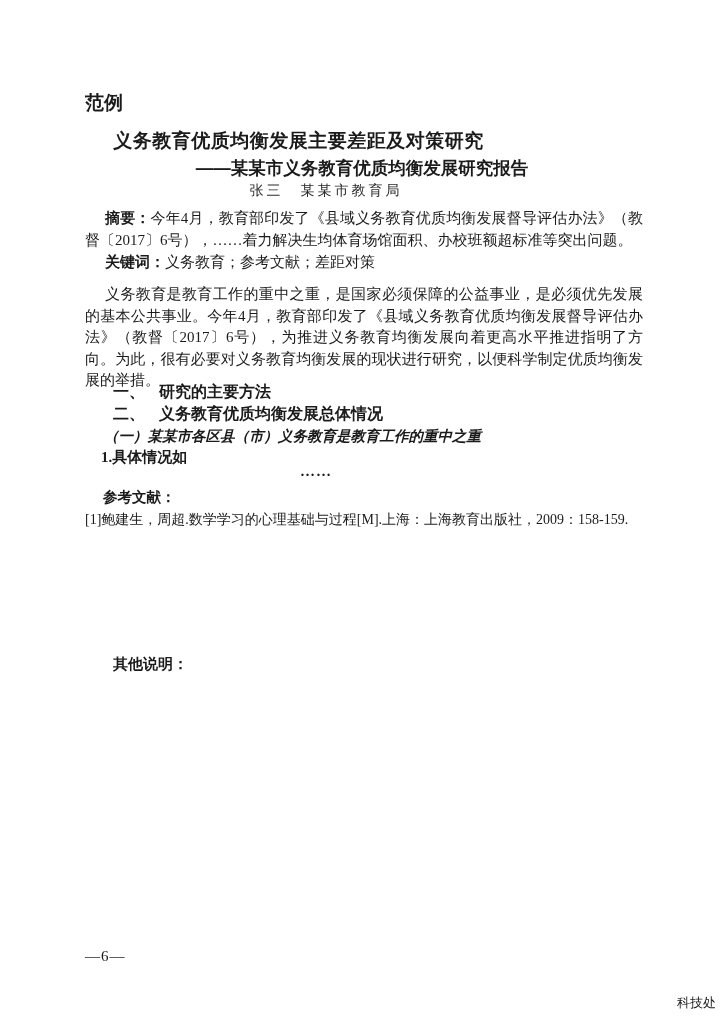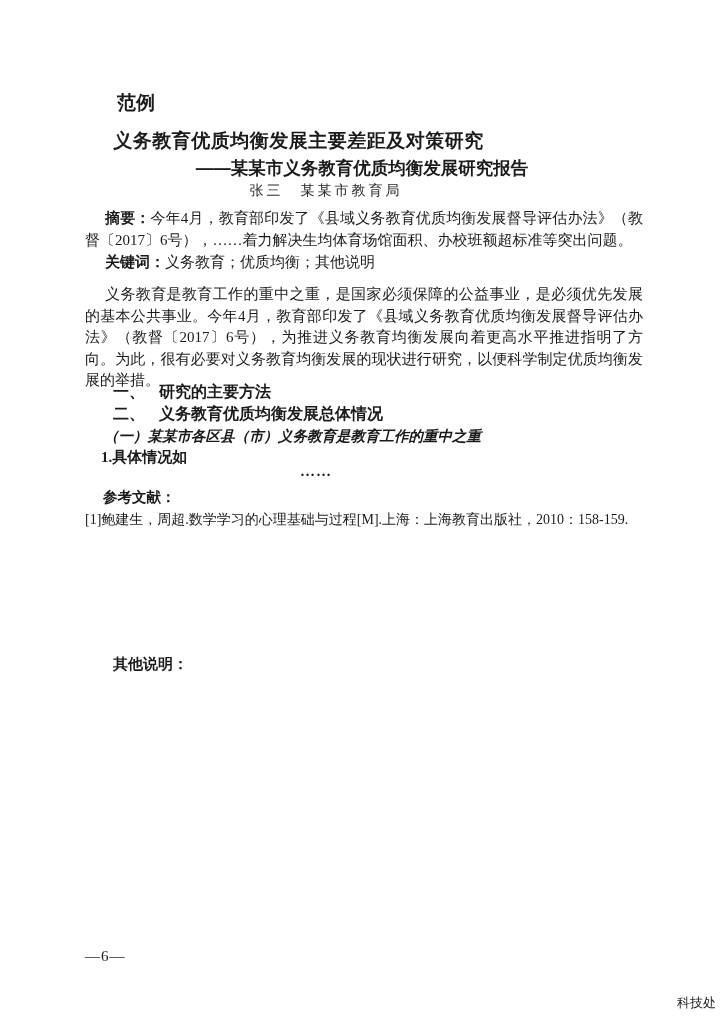--- a/index.html
+++ b/index.html
@@ -16,21 +16,20 @@
     position:relative;
     overflow:hidden;
   }
   .abs{position:absolute;}
 
   .corner-label{
     top:90px;left:85px;
     font-family:var(--sans);
     font-weight:bold;
     font-size:19px;
-    margin-left:32px;
   }
   .doc-title{
     top:128px;left:0;width:597px;
     text-align:center;
     font-family:var(--sans);
     font-weight:bold;
     font-size:19px;
     letter-spacing:0.5px;
   }
   .doc-subtitle{
@@ -123,42 +122,42 @@
 <div class="abs corner-label">范例</div>
 
 <div class="abs doc-title">义务教育优质均衡发展主要差距及对策研究</div>
 
 <div class="abs doc-subtitle">——某某市义务教育优质均衡发展研究报告</div>
 
 <div class="abs doc-author">张三　某某市教育局</div>
 
 <div class="abs abstract-block">
   <p><span class="lbl">摘要：</span><span>今年4月，教育部印发了《县域义务教育优质均衡发展督导评估办法》（教督〔2017〕6号），……着力解决生均体育场馆面积、办校班额超标准等突出问题。</span></p>
-  <p><span class="lbl">关键词：</span><span>义务教育；优质均衡；其他说明</span></p>
+  <p><span class="lbl">关键词：</span><span>义务教育；参考文献；差距对策</span></p>
 </div>
 
 <p class="abs intro-para">义务教育是教育工作的重中之重，是国家必须保障的公益事业，是必须优先发展的基本公共事业。今年4月，教育部印发了《县域义务教育优质均衡发展督导评估办法》（教督〔2017〕6号），为推进义务教育均衡发展向着更高水平推进指明了方向。为此，很有必要对义务教育均衡发展的现状进行研究，以便科学制定优质均衡发展的举措。</p>
 
 <div class="abs section-heading sec-1">
   <span class="sec-num">一、</span><span>研究的主要方法</span>
 </div>
 
 <div class="abs section-heading sec-2">
   <span class="sec-num">二、</span><span>义务教育优质均衡发展总体情况</span>
 </div>
 
 <div class="abs subsection-heading">（一）某某市各区县（市）义务教育是教育工作的重中之重</div>
 
 <div class="abs list-item">1.具体情况如</div>
 
 <div class="abs ellipsis-line">……</div>
 
 <div class="abs ref-label lbl">参考文献：</div>
 
-<div class="abs ref-item">[1]鲍建生，周超.数学学习的心理基础与过程[M].上海：上海教育出版社，2010：158-159.</div>
+<div class="abs ref-item">[1]鲍建生，周超.数学学习的心理基础与过程[M].上海：上海教育出版社，2009：158-159.</div>
 
 <div class="abs notes-label lbl">其他说明：</div>
 
 <div class="abs notes-block">
 </div>
 
 <div class="abs page-number">—6—</div>
 
 <div class="abs footer-label">科技处</div>
 

